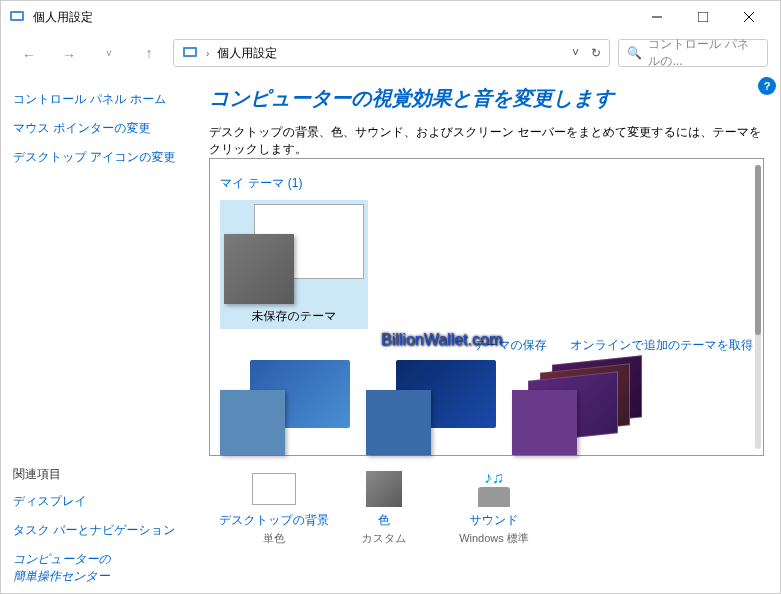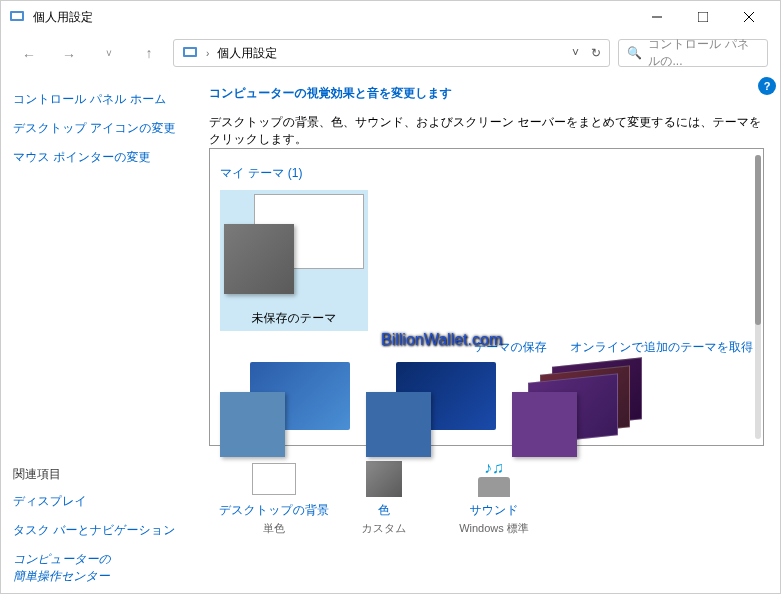--- a/index.html
+++ b/index.html
@@ -19,31 +19,31 @@
 .addr-btns { margin-left: auto; display: flex; gap: 12px; color: #555; }
 .search-box { width: 150px; height: 28px; border: 1px solid #ccc; border-radius: 3px; display: flex; align-items: center; padding: 0 8px; gap: 6px; font-size: 12px; color: #888; }
 
 .content { display: flex; height: calc(100% - 72px); }
 .sidebar { width: 200px; padding: 18px 12px; }
 .sidebar-link { display: block; color: #0066cc; font-size: 12px; margin-bottom: 12px; cursor: pointer; }
 .sidebar-section { font-size: 12px; color: #333; margin-top: 300px; margin-bottom: 10px; }
 
 .main { flex: 1; padding: 12px 16px 0 8px; position: relative; }
 .help-icon { position: absolute; top: 4px; right: 4px; width: 18px; height: 18px; border-radius: 50%; background: #0078d4; color: #fff; font-size: 11px; display: flex; align-items: center; justify-content: center; font-weight: bold; }
-.main-title { color: #0066cc; font-size: 12px; margin-bottom: 12px; }
+.main-title { color: #0066cc; font-size: 20px; margin-bottom: 12px; font-style: italic; }
 .main-desc { font-size: 12px; margin-bottom: 0; }
 
 .theme-box { border: 1px solid #999; padding: 16px 10px 10px; position: relative; height: 298px; }
 .group-label { font-size: 12px; color: #0066cc; margin-bottom: 8px; }
 .theme-item { display: inline-block; text-align: center; font-size: 12px; margin-right: 12px; vertical-align: top; }
 .theme-item.selected { background: #cce8f6; padding: 4px; }
 .theme-thumb { position: relative; width: 140px; height: 100px; }
 .thumb-back { position: absolute; width: 110px; height: 75px; background: #fff; border: 1px solid #aaa; top: 0; right: 0; }
 .thumb-front { position: absolute; width: 70px; height: 70px; bottom: 0; left: 0; background: linear-gradient(135deg, #7a7a7a, #5a5a5a); box-shadow: 2px 2px 4px rgba(0,0,0,.3); }
-.theme-caption { margin-top: 16px; }
+.theme-caption { margin-top: 4px; }
 
 .theme-links { text-align: right; margin: 8px 0 6px; font-size: 12px; }
 .theme-links a { color: #0066cc; margin-left: 20px; cursor: pointer; }
 
 .default-themes { display: flex; gap: 16px; margin-top: 6px; }
 .dtheme { position: relative; width: 130px; height: 95px; }
 .dtheme .back { position: absolute; width: 100px; height: 68px; top: 0; right: 0; border-radius: 2px; }
 .dtheme .front { position: absolute; width: 65px; height: 65px; bottom: 0; left: 0; box-shadow: 2px 2px 4px rgba(0,0,0,.3); }
 .d1 .back { background: linear-gradient(135deg, #2a5caa, #4a8fd4); }
 .d1 .front { background: #5a8ab8; }
@@ -124,22 +124,22 @@
   </div>
   <div class="search-box">
     <span>🔍</span>
     <span>コントロール パネルの...</span>
   </div>
 </div>
 
 <div class="content">
   <div class="sidebar">
     <a class="sidebar-link">コントロール パネル ホーム</a>
+    <a class="sidebar-link">マウス ポインターの変更</a>
     <a class="sidebar-link">デスクトップ アイコンの変更</a>
-    <a class="sidebar-link">マウス ポインターの変更</a>
     <div class="sidebar-section">関連項目</div>
     <a class="sidebar-link">ディスプレイ</a>
     <a class="sidebar-link">タスク バーとナビゲーション</a>
     <a class="sidebar-link" style="white-space:pre-line;font-style:italic;">コンピューターの
 簡単操作センター</a>
   </div>
 
   <div class="main">
     <div class="help-icon">?</div>
     <h2 class="main-title">コンピューターの視覚効果と音を変更します</h2>

